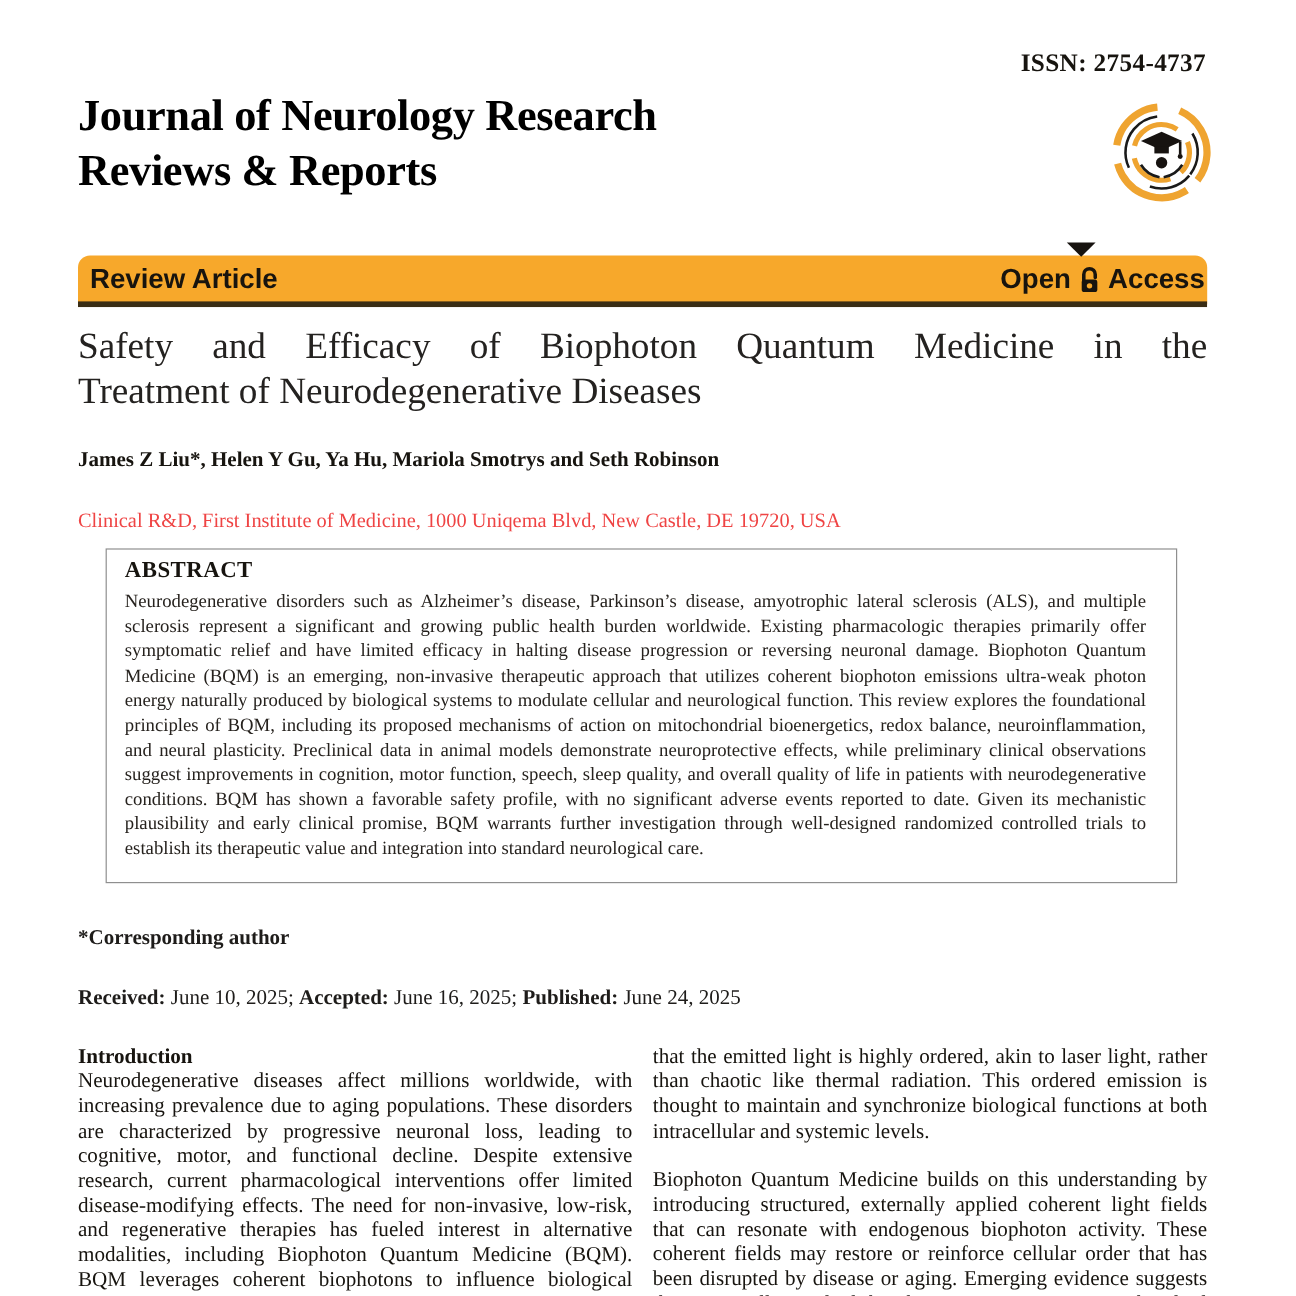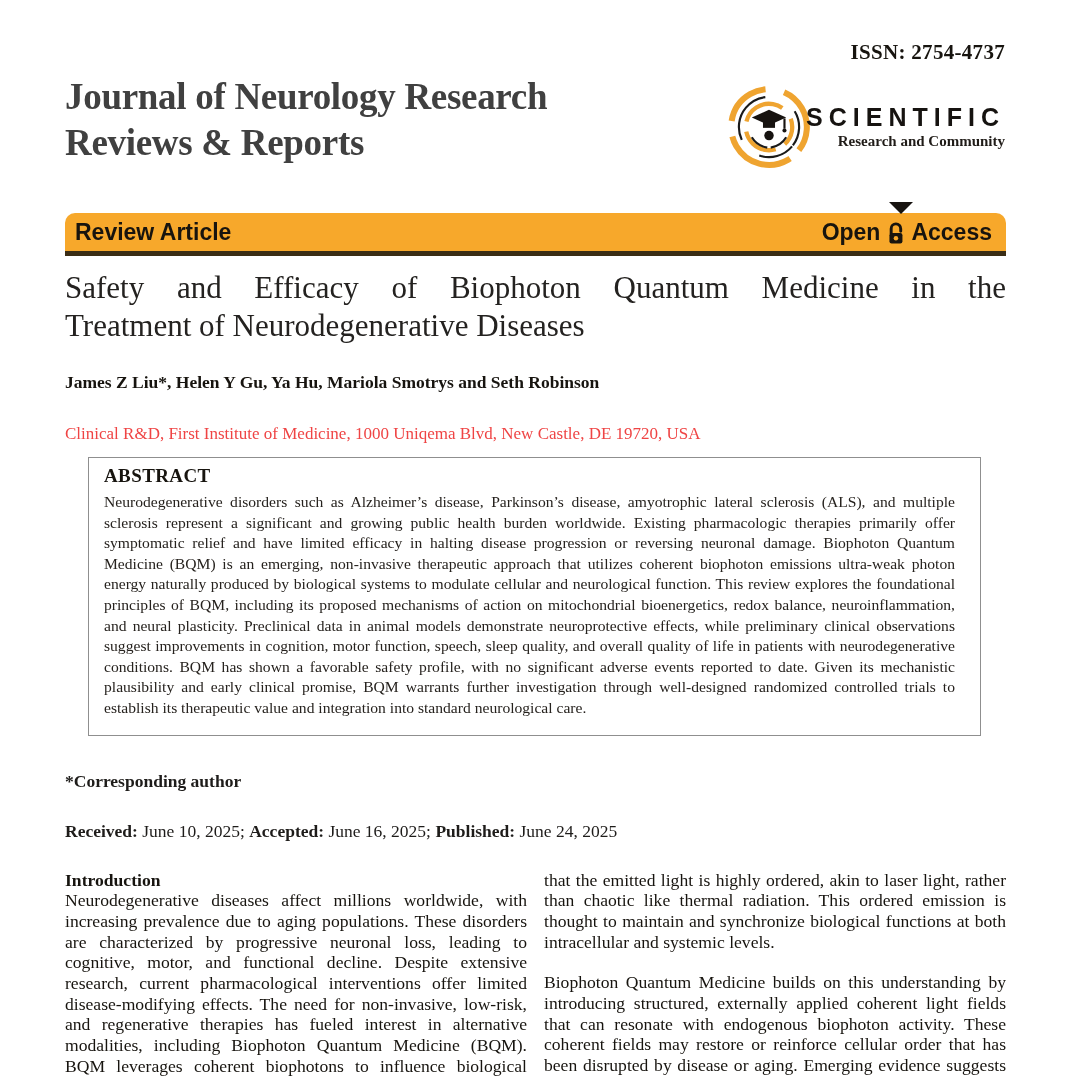--- a/index.html
+++ b/index.html
@@ -12,42 +12,42 @@
     color:#1e1c1a;
   }
   
   .header{position:relative;height:213px;}
   .issn{
     position:absolute;top:40px;right:66px;
     font-weight:bold;font-size:21px;letter-spacing:.3px;color:#17140f;
   }
   .journal-title{
     position:absolute;top:74px;left:65px;
-    font-weight:bold;font-size:37px;line-height:46px;color:#404040;
+    font-weight:bold;font-size:37px;line-height:46px;color:#000000;
     letter-spacing:-.3px;
   }
   .logo{
     position:absolute;top:84px;right:66px;
     display:flex;align-items:center;
   }
   .logo-icon{width:86px;height:86px;margin-right:-6px;flex:0 0 auto;}
   .logo-text{display:flex;flex-direction:column;align-items:flex-start;}
   .logo-brand{
     font-family:"Liberation Sans", sans-serif;
     font-weight:bold;font-size:25px;letter-spacing:6px;color:#161310;line-height:25px;
   }
   .logo-tagline{
     font-weight:bold;font-size:15px;color:#201c18;margin-top:3px;align-self:flex-end;
   }
   
   .banner-wrap{margin:0 65px;position:relative;}
   .banner{
     height:43px;border-radius:10px 10px 0 0;
     display:flex;align-items:center;justify-content:space-between;
-    padding:0 14px 0 10px;box-sizing:border-box;
+    padding:0 2px 0 10px;box-sizing:border-box;
     border-bottom:5px solid #3a2d15;
     font-family:"Liberation Sans", sans-serif;font-weight:bold;
   }
   .banner-label{font-size:23px;color:#18140e;}
   .open-access{display:flex;align-items:flex-end;font-size:23px;color:#18140e;}
   .oa-lock{width:21px;height:26px;margin:0 5px;}
   .banner-triangle{
     position:absolute;top:-11px;right:93px;
     width:0;height:0;border-left:12px solid transparent;border-right:12px solid transparent;
     border-top:12px solid #171310;
@@ -103,24 +103,20 @@
         <circle cx="50" cy="50" r="35" stroke="#1a1a1a" stroke-width="2.5" fill="none" stroke-dasharray="42 28 66 40" transform="rotate(40 50 50)"></circle>
         <circle cx="50" cy="50" r="27" stroke="#EFA430" stroke-width="5" fill="none" stroke-dasharray="32 12 52 16" transform="rotate(100 50 50)"></circle>
         <path d="M30 62 Q36 72 48 74" stroke="#1a1a1a" stroke-width="2.5" fill="none"></path>
         <path d="M70 62 Q64 72 52 74" stroke="#1a1a1a" stroke-width="2.5" fill="none"></path>
         <polygon points="50,30 70,39 50,48 30,39" fill="#171310"></polygon>
         <rect x="43" y="44" width="14" height="7" fill="#171310"></rect>
         <line x1="68" y1="40" x2="68" y2="52" stroke="#171310" stroke-width="2.5"></line>
         <circle cx="68" cy="54" r="2.4" fill="#171310"></circle>
         <circle cx="50" cy="60" r="5.5" fill="#171310"></circle>
       </svg>
-      <div class="logo-text">
-        <span class="logo-brand">SCIENTIFIC</span>
-        <span class="logo-tagline">Research and Community</span>
-      </div>
     </div>
   </div>
 
   <div class="banner-wrap">
     <div class="banner-triangle"></div>
     <div class="banner" id="banner" style="background: rgb(247, 168, 43); border-bottom-color: rgb(58, 45, 21);">
       <span class="banner-label">Review Article</span>
       <span class="open-access">
         <span>Open</span>
         <svg class="oa-lock" viewBox="0 0 24 30">

